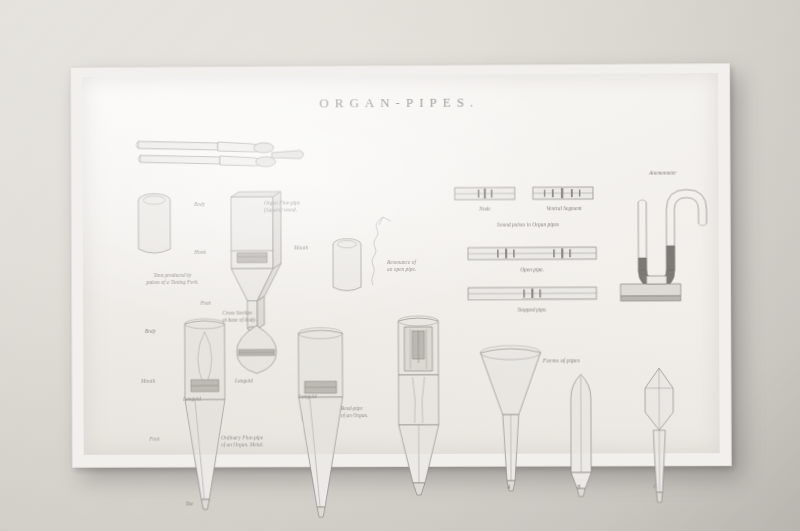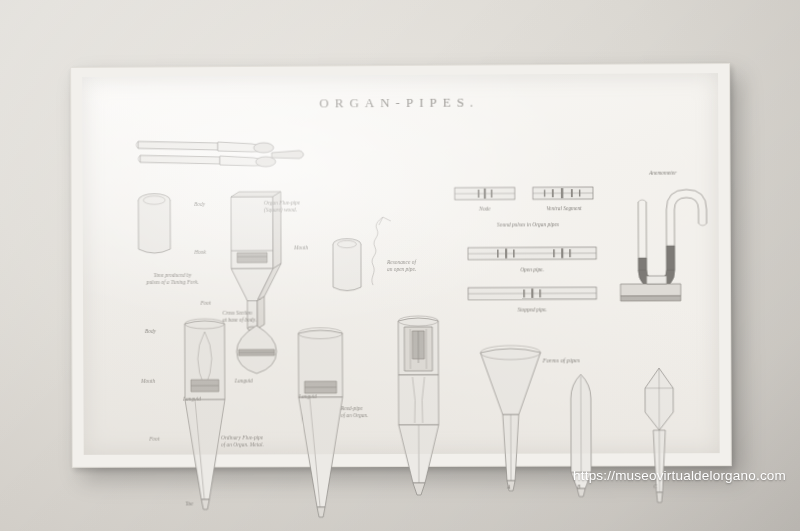--- a/index.html
+++ b/index.html
@@ -388,15 +388,14 @@
           </svg>
         </div>
         <div class="lbl" style="left:570px; top:409px;">C</div>
 
       </div>
 
       <div class="paper-tone"></div>
     </div>
   </div>
 
-  <div id="watermark">https://museovirtualdelorgano.com</div>
 
 </div>
 
 </body></html>

